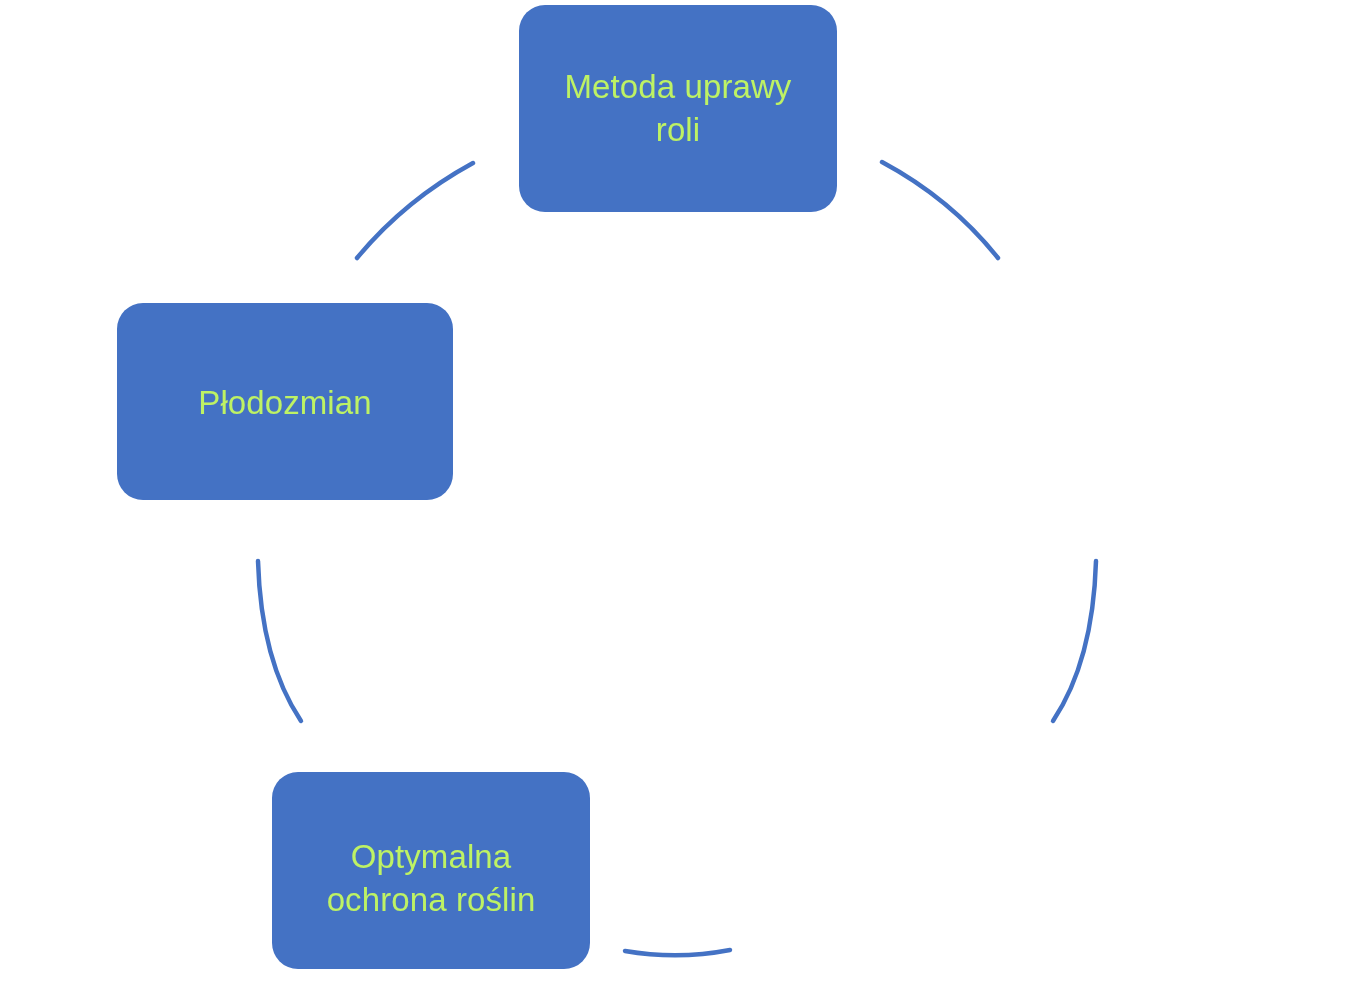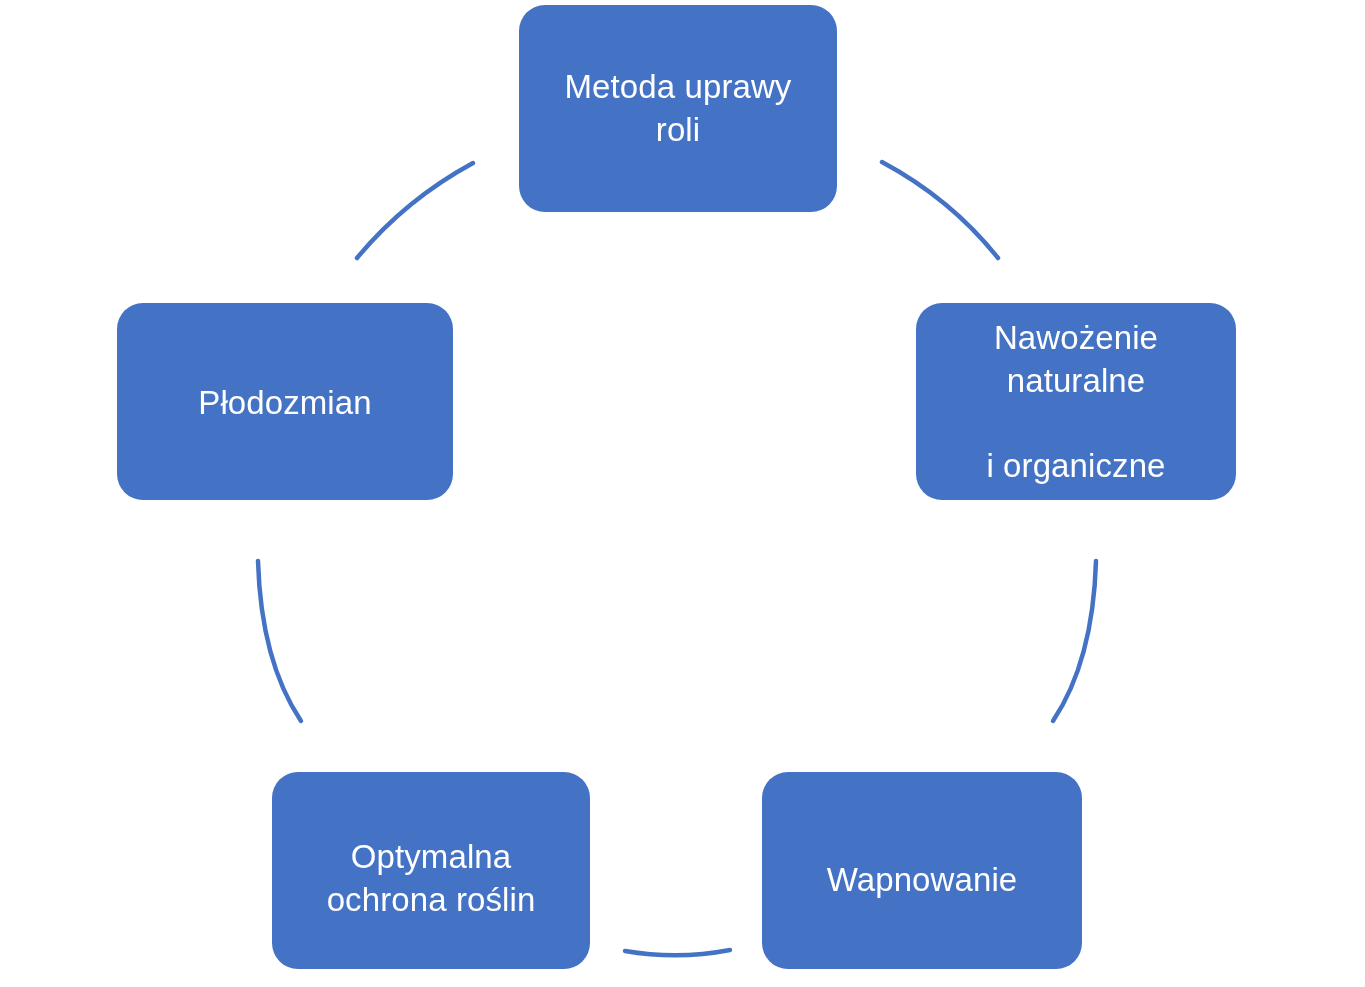--- a/index.html
+++ b/index.html
@@ -24,21 +24,21 @@
     top: 0;
     width: 1365px;
     height: 987px;
     pointer-events: none;
   }
   .node {
     position: absolute;
     box-sizing: border-box;
     background: #4472C4;
     border-radius: 26px;
-    color: #ffffff;
+    color: #bef264;
     display: flex;
     align-items: center;
     justify-content: center;
     text-align: center;
     font-size: 33px;
     line-height: 1.30;
     font-weight: 400;
     letter-spacing: 0.1px;
     padding: 4px 14px;
     -webkit-font-smoothing: antialiased;
@@ -85,30 +85,21 @@
       <path d="M 730 950 Q 678 960 625 951"></path>
       <path d="M 301 721 Q 261 661 258 561"></path>
     </g>
   </svg>
 
   <div class="node" id="node-metoda-uprawy-roli">
     <span class="label">Metoda uprawy
 roli</span>
   </div>
 
-  <div class="node" id="node-nawozenie">
-    <span class="label">Nawożenie
-naturalne
 
-i organiczne</span>
-  </div>
-
-  <div class="node" id="node-wapnowanie">
-    <span class="label">Wapnowanie</span>
-  </div>
 
   <div class="node" id="node-optymalna-ochrona">
     <span class="label">Optymalna
 ochrona roślin</span>
   </div>
 
   <div class="node" id="node-plodozmian">
     <span class="label">Płodozmian</span>
   </div>
 

